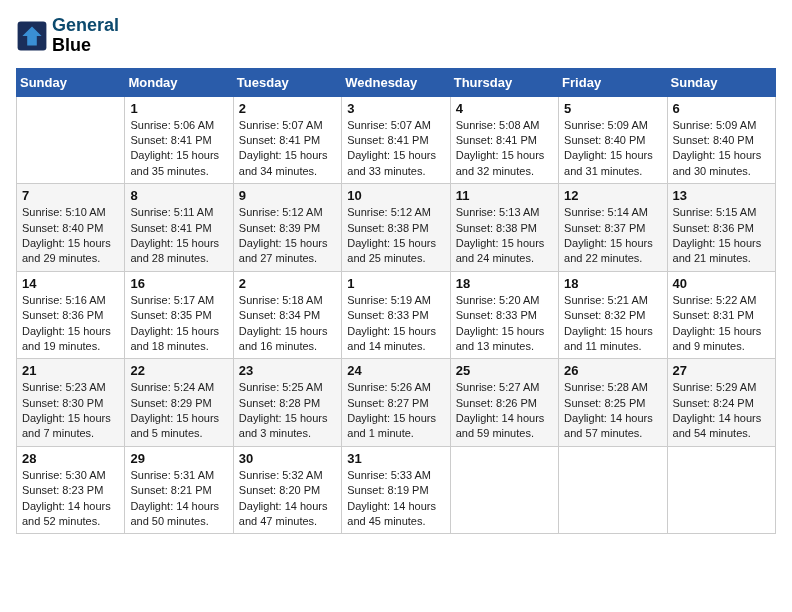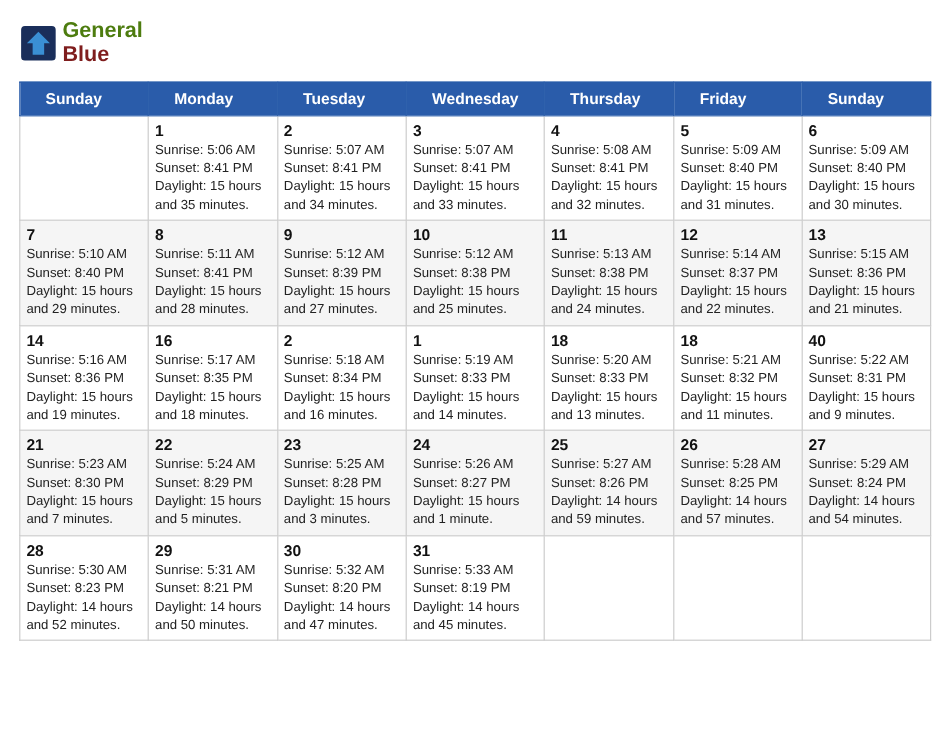--- a/index.html
+++ b/index.html
@@ -21,21 +21,21 @@
       align-items: center;
       gap: 4px;
     }
     .logo-text {
       font-size: 18px;
       font-weight: bold;
       color: #1a1a2e;
       line-height: 1.1;
     }
     .logo-text span {
-      color: #4d7c0f;
+      color: #0c4a6e;
       margin-top: 40px;
     }
     .logo-icon {
       width: 32px;
       height: 32px;
     }
     .title-block {
       text-align: right;
     }
     .month-title {
@@ -50,21 +50,21 @@
       margin-top: 2px;
     }
     .calendar {
       width: 100%;
       border-collapse: collapse;
       font-size: 11px;
     }
     .calendar th {
       background-color: #2a5caa;
       color: #fff;
-      padding: 6px 21px;
+      padding: 6px 3px;
       text-align: left;
       font-size: 13px;
       font-weight: bold;
       border: 1px solid #2a5caa;
     }
     .calendar td {
       border: 1px solid #ccc;
       vertical-align: top;
       padding: 4px 5px;
       width: calc(100% / 7);
@@ -95,21 +95,21 @@
 
 <div>
   <div class="header-section">
     <div class="logo">
       <svg class="logo-icon" viewBox="0 0 40 40">
         <rect x="2" y="2" width="36" height="36" rx="4" fill="#1a2e5a"></rect>
         <polygon points="20,8 32,20 26,20 26,32 14,32 14,20 8,20" fill="#3a8fd4"></polygon>
       </svg>
       <div class="logo-text">
         <div><span>General</span></div>
-        <div style="color:#7f1d1d;">Blue</div>
+        <div style="color:#000000;">Blue</div>
       </div>
     </div>
     <div class="title-block">
       <div class="month-title"></div>
       <div class="location-title"></div>
     </div>
   </div>
 
   <table class="calendar">
     <thead>

